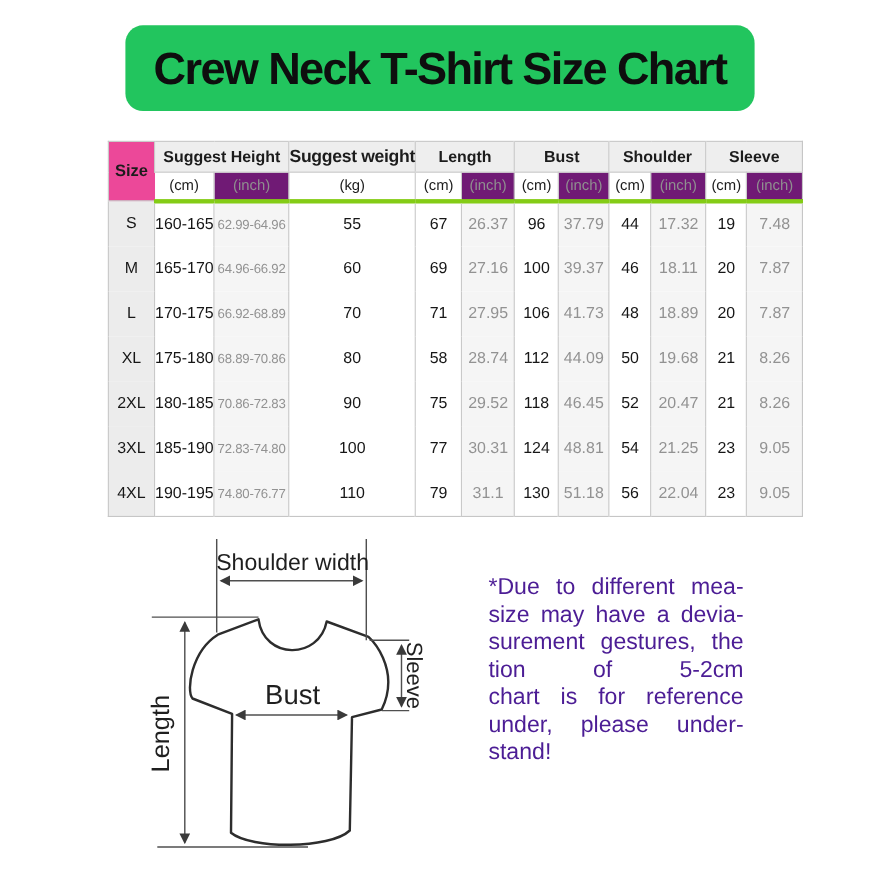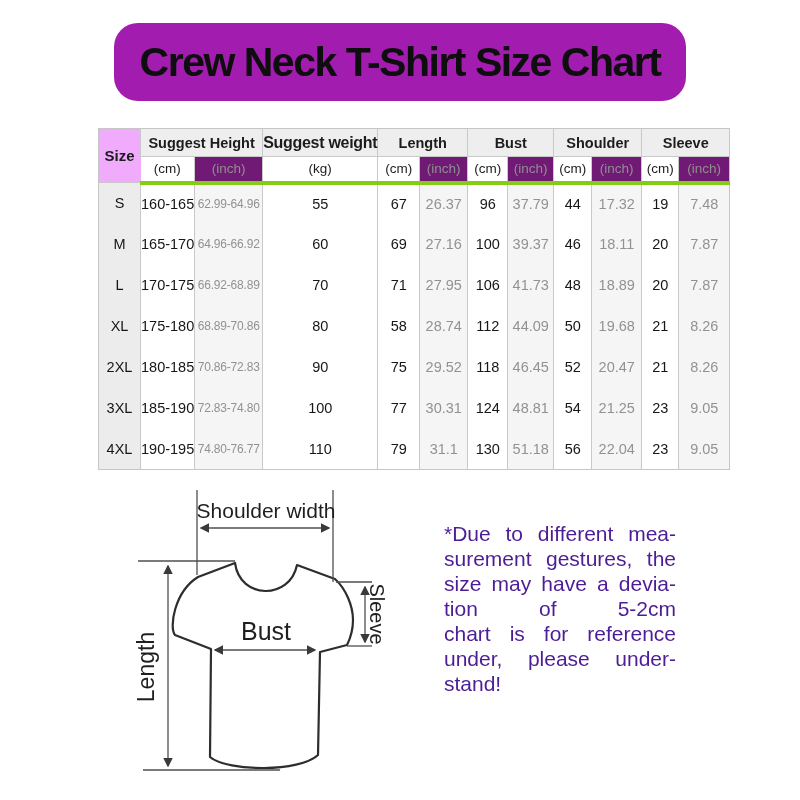--- a/index.html
+++ b/index.html
@@ -2,36 +2,36 @@
 <html><head>
 <meta charset="utf-8">
 <style>
   * { margin:0; padding:0; box-sizing:border-box; }
   html,body { width:800px; height:800px; background:#ffffff;
     font-family:"Liberation Sans","DejaVu Sans",sans-serif; overflow:hidden; }
   body { position:relative; }
 
   
   .title-bar { position:absolute; left:114px; top:23px; width:572px; height:78px;
-    background:#a21caf; border-radius:24px;
+    background:#22c55e; border-radius:16px;
     display:flex; align-items:center; justify-content:center; }
   .title-bar .title-text { font-size:41px; font-weight:bold; letter-spacing:-1.5px;
     color:#0e0e0e; white-space:nowrap; }
 
   
   .size-table { position:absolute; left:98px; top:128px; border-collapse:collapse;
     table-layout:fixed; border:1px solid #c6c6c6; }
   .size-table th, .size-table td { text-align:center; vertical-align:middle;
     border-left:1px solid #c9c9c9; white-space:nowrap; overflow:visible; }
   .size-table th:first-child, .size-table td:first-child { border-left:none; }
 
   .size-table thead .group-row th { height:28px; background:#eeeeee;
     font-size:14.5px; font-weight:bold; color:#1c1c1c;
     border-bottom:1px solid #c9c9c9; }
-  .size-table thead .group-row th.th-size { background:#f0abfc; font-weight:bold;
+  .size-table thead .group-row th.th-size { background:#ec4899; font-weight:bold;
     font-size:15px; }
   .size-table thead .group-row th.th-condensed { font-size:16px; letter-spacing:-0.3px; }
   .size-table thead .units-row th { height:26px; font-weight:normal;
     border-bottom:4px solid #84cc16; font-size:13.5px; }
   .size-table thead .units-row th.u-cm { background:#ffffff; color:#1c1c1c; }
   .size-table thead .units-row th.u-inch { background:#701a75; color:#8f8f8f; }
 
   .size-table tbody td { height:41px; font-size:14.5px; color:#161616; background:#ffffff; }
   .size-table tbody td.c-size { background:#ececec; }
   .size-table tbody td.c-inch { background:#f5f5f5; color:#929292; }
@@ -235,19 +235,19 @@
 
     <path class="dim-line" d="M236,100 H272"></path>
     <path class="dim-line" d="M247,164 H272"></path>
     <line class="dim-line" x1="265" y1="105" x2="265" y2="160" marker-start="url(#ah)" marker-end="url(#ah)"></line>
     <text class="diag-label" transform="translate(270 132) rotate(90)" text-anchor="middle" font-size="20">Sleeve</text>
   </svg>
 </div>
 
 <div class="note">
     <div class="note-line">*Due to different mea-</div>
+    <div class="note-line">size may have a devia-</div>
     <div class="note-line">surement gestures, the</div>
-    <div class="note-line">size may have a devia-</div>
     <div class="note-line">tion of 5-2cm</div>
     <div class="note-line">chart is for reference</div>
     <div class="note-line">under, please under-</div>
     <div class="note-line last">stand!</div>
   </div>
 
 </body></html>

